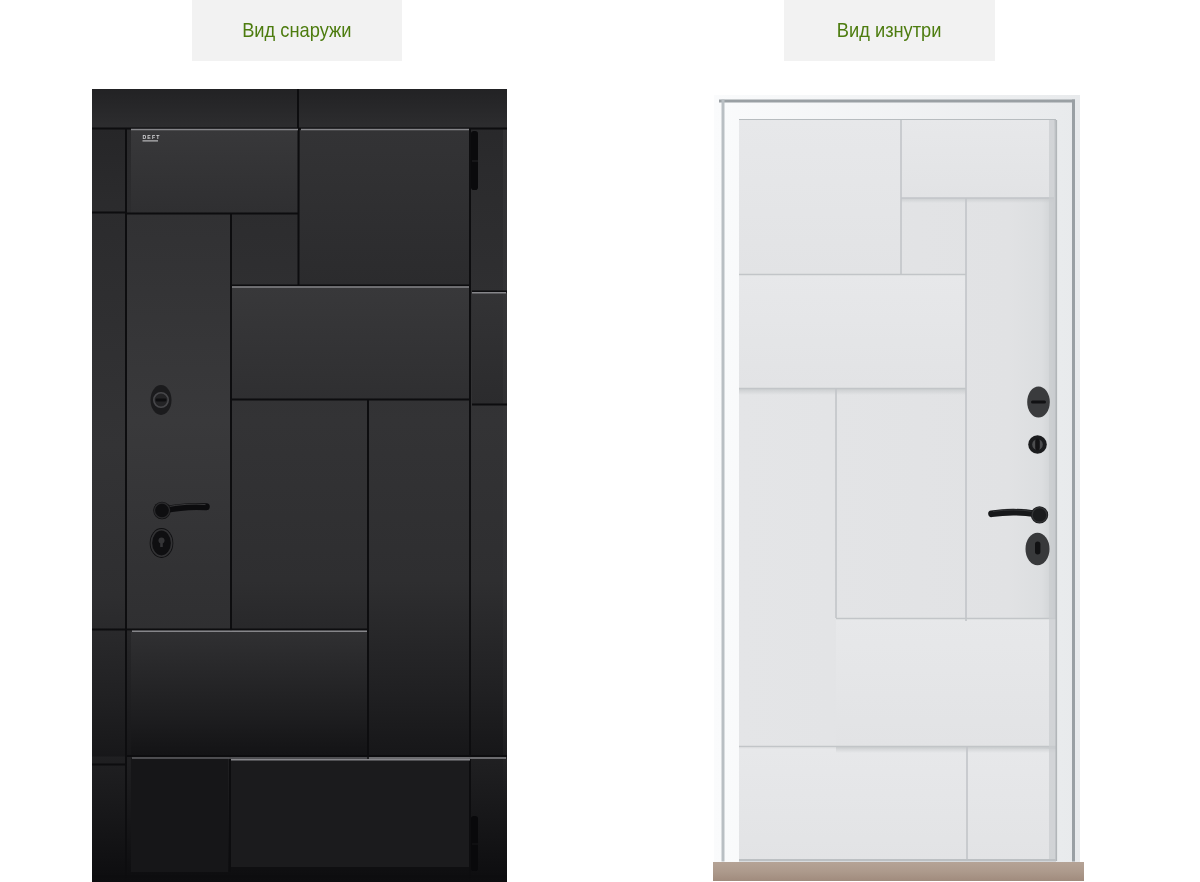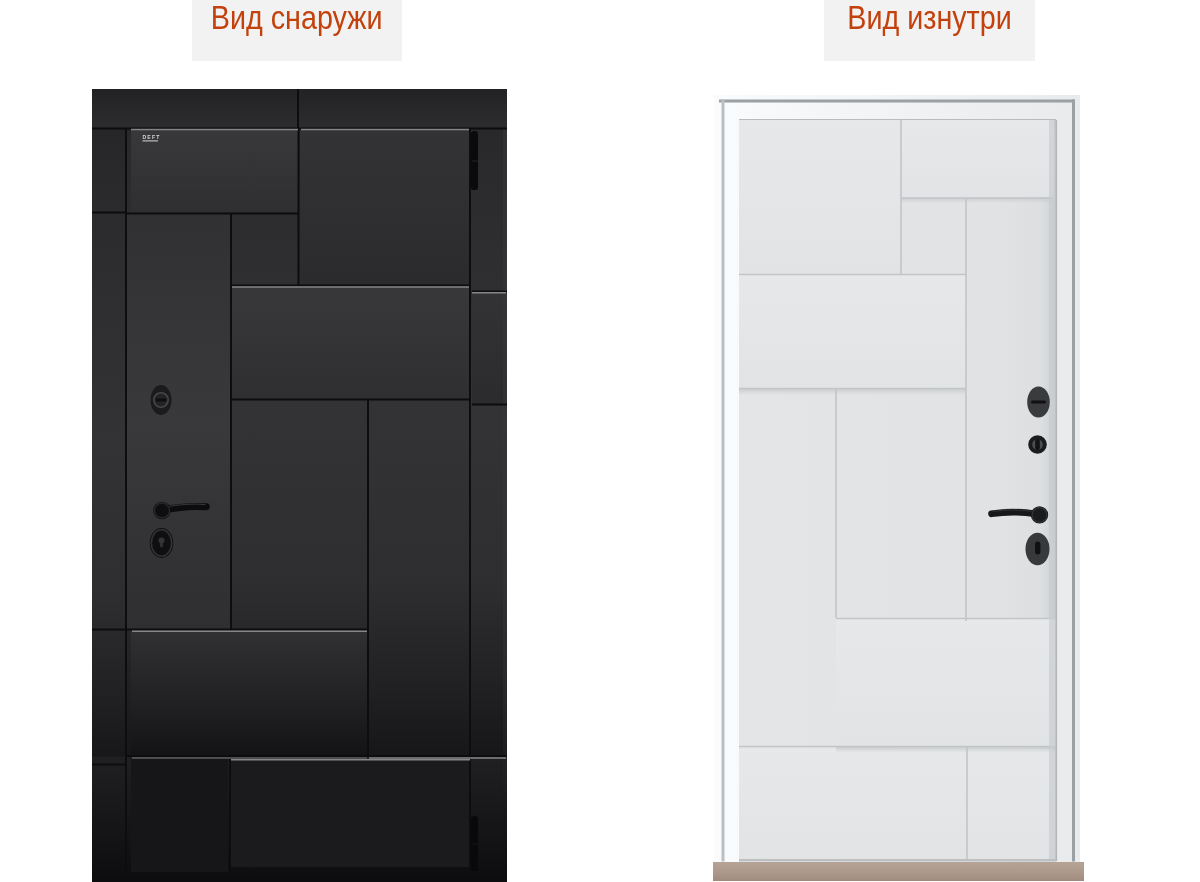--- a/index.html
+++ b/index.html
@@ -1,32 +1,32 @@
 <!DOCTYPE html>
 <html><head>
 <meta charset="utf-8">
 <style>
   html,body{margin:0;padding:0;background:#ffffff;}
   body{width:1200px;height:882px;position:relative;overflow:hidden;
        font-family:"Liberation Sans", sans-serif;}
   .label{position:absolute;top:0;height:61px;background:#f2f2f2;
-         display:flex;justify-content:center;
-         font-size:33px;color:#c2410c;}
+         display:flex;align-items:center;justify-content:center;
+         font-size:21px;color:#4d7c0f;}
   .label span{display:inline-block;transform:scaleX(0.87);transform-origin:center;
          position:relative;top:-1px;}
   .door{position:absolute;}
 </style>
 </head>
 <body>
 
 <div class="label" style="left:192px;width:210px;">
     <span>Вид снаружи</span>
   </div>
 
-<div class="label" style="left:824px;width:211px;">
+<div class="label" style="left:784px;width:211px;">
     <span>Вид изнутри</span>
   </div>
 
 <svg class="door" style="left:92px;top:89px;" width="415" height="793" viewBox="0 0 415 793">
 <defs>
   <linearGradient id="dbase" x1="0" y1="0" x2="0" y2="1">
     <stop offset="0" stop-color="#262628"></stop>
     <stop offset="0.10" stop-color="#2b2b2d"></stop>
     <stop offset="0.42" stop-color="#333335"></stop>
     <stop offset="0.62" stop-color="#2e2e30"></stop>

